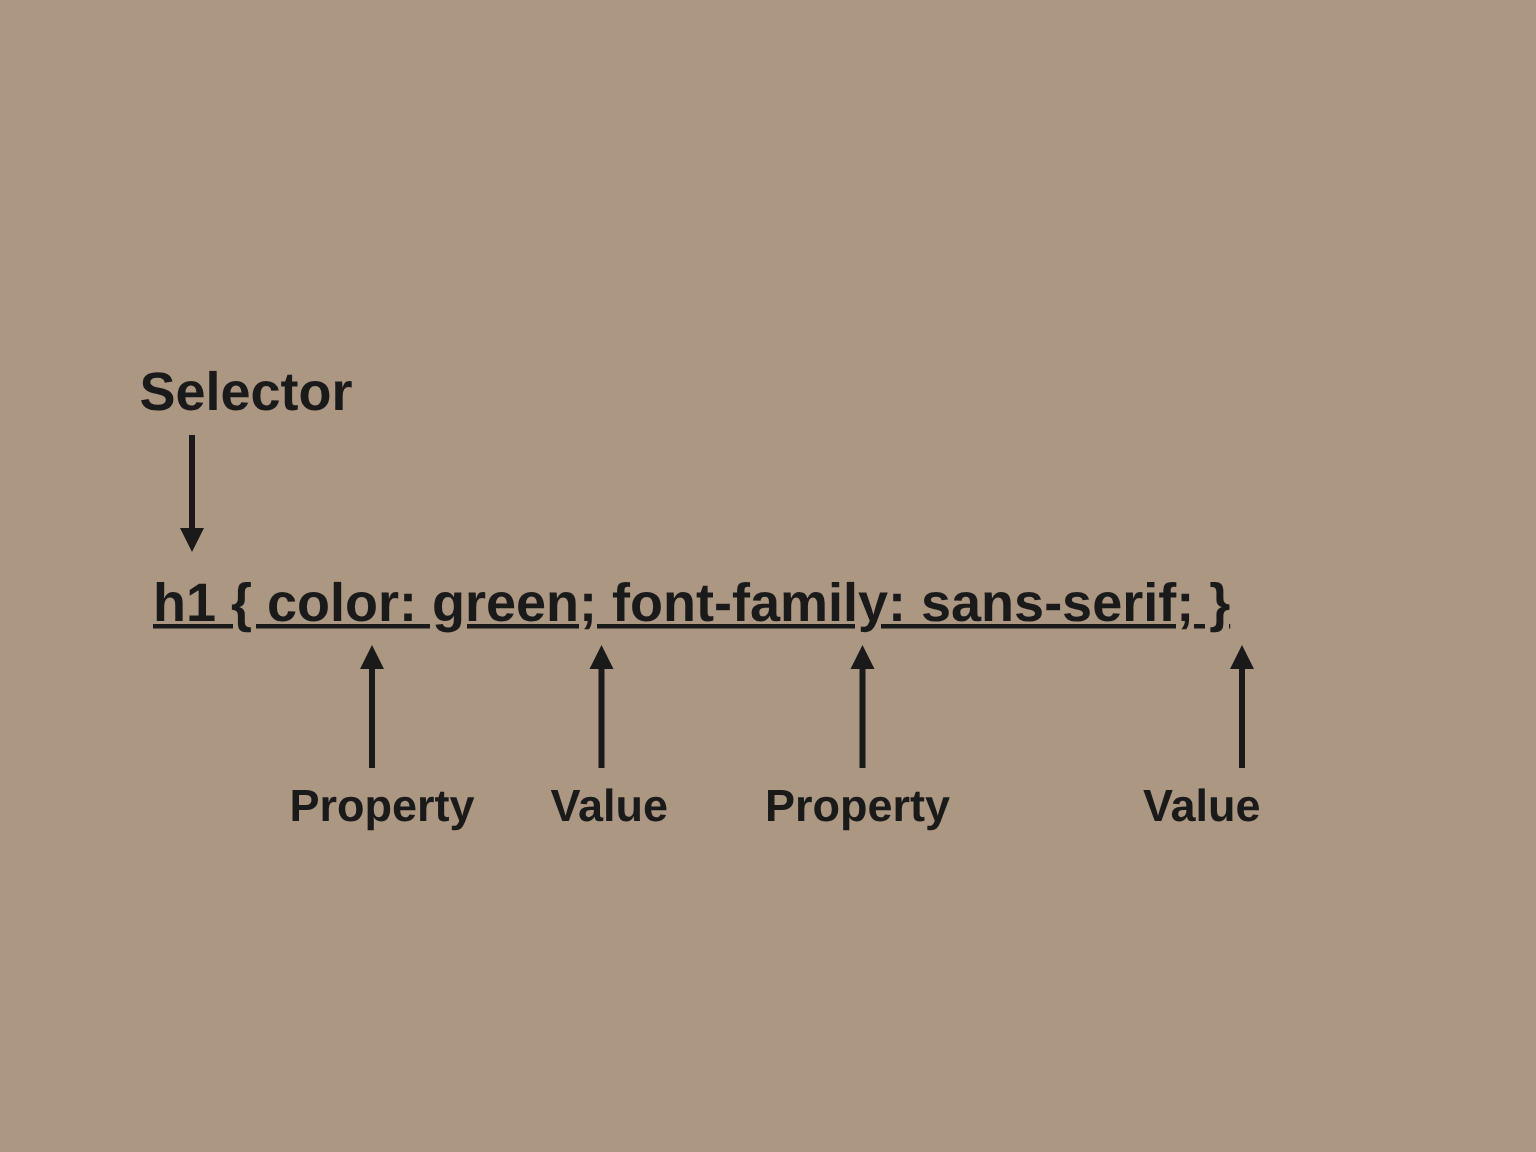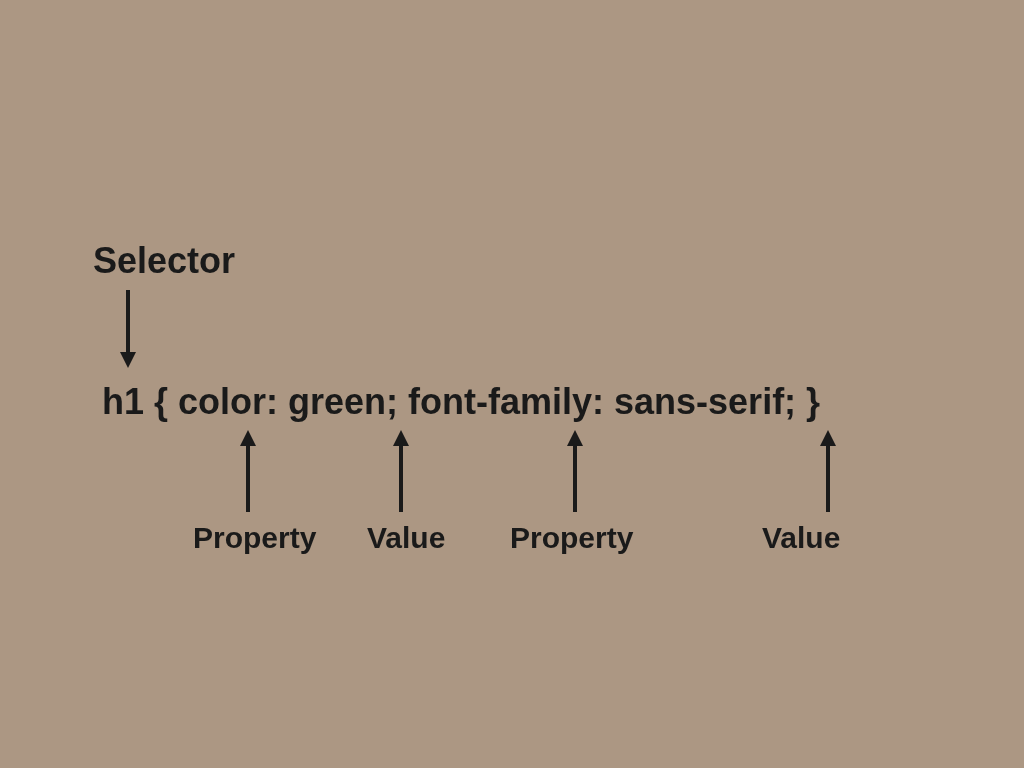--- a/index.html
+++ b/index.html
@@ -17,21 +17,21 @@
     width: 1024px;
     height: 768px;
     margin-top: 16px;
   }
   .label {
     position: absolute;
     font-weight: 800;
     white-space: nowrap;
   }
   .selector-label { left: 93px;  top: 224px; font-size: 36px; }
-  .code-line      { left: 102px; top: 365px; font-size: 36px; font-weight: 800; }
+  .code-line      { left: 102px; top: 365px; font-size: 36px; font-weight: 800; text-decoration: underline; }
   .prop1-label    { left: 193px; top: 505px; font-size: 30px; }
   .val1-label     { left: 367px; top: 505px; font-size: 30px; }
   .prop2-label    { left: 510px; top: 505px; font-size: 30px; }
   .val2-label     { left: 762px; top: 505px; font-size: 30px; }
   svg.arrow {
     position: absolute;
     overflow: visible;
   }
 </style>
 </head>

